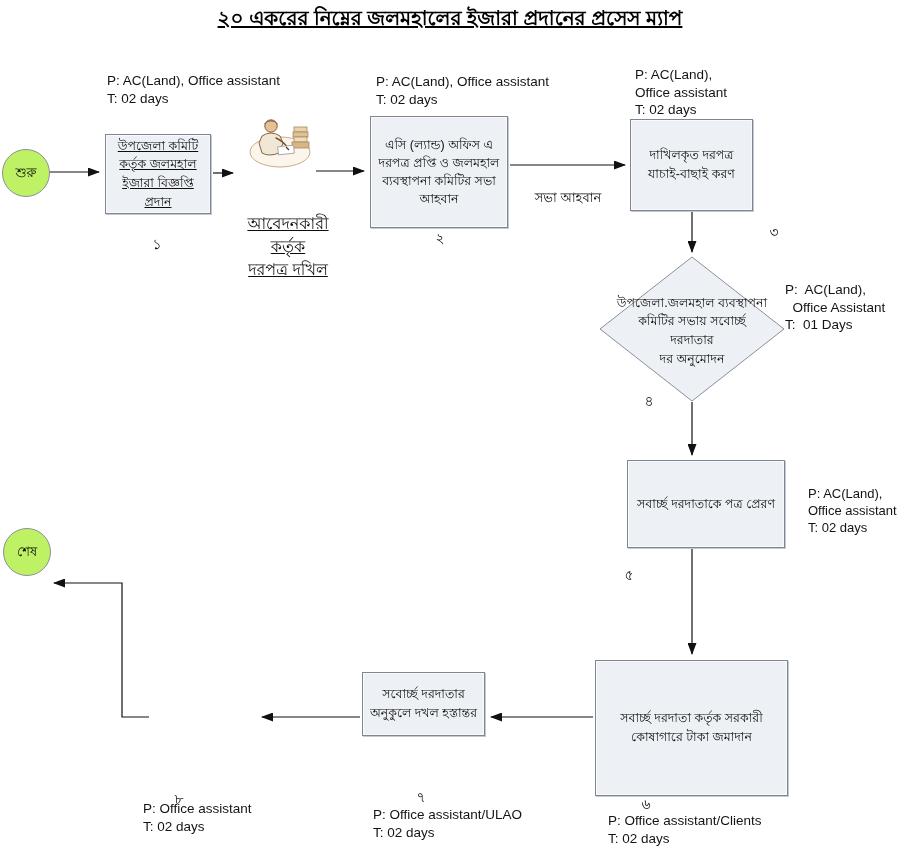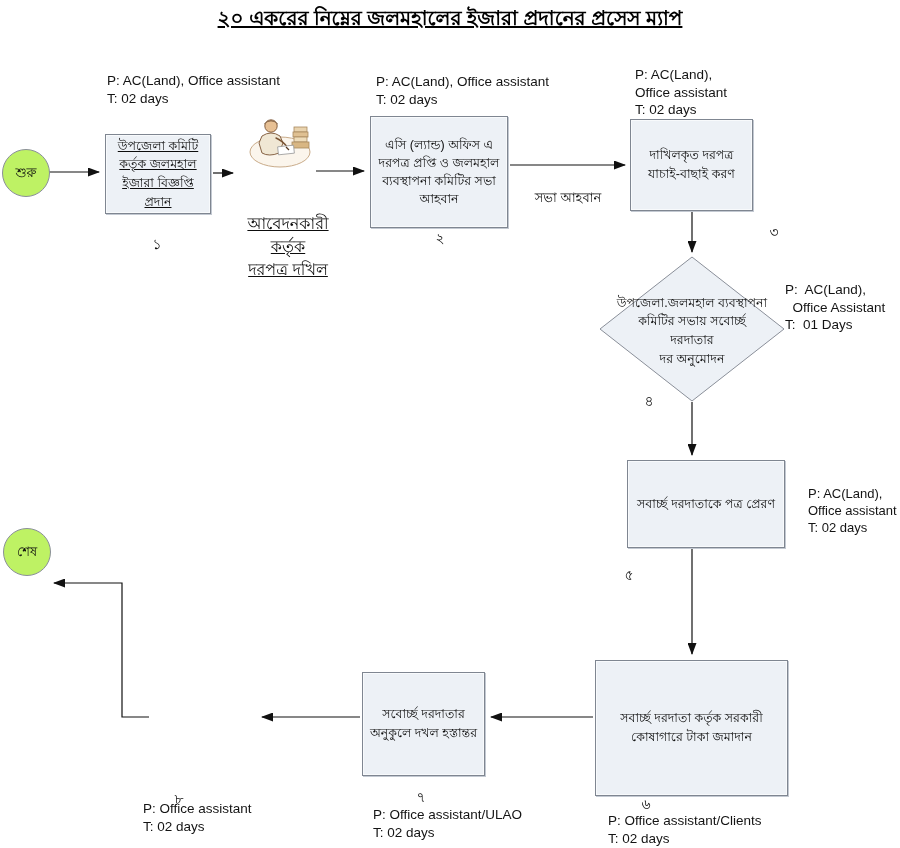--- a/index.html
+++ b/index.html
@@ -81,21 +81,21 @@
 আহবান</div>
   <div class="pbox" style="left:630px;top:119px;width:123px;height:92px;">দাখিলকৃত দরপত্র
 যাচাই-বাছাই করণ</div>
   <div class="dtext" style="left:597px;top:281px;width:190px;height:100px;">উপজেলা.জলমহাল ব্যবস্থাপনা
 কমিটির সভায় সবোর্চ্ছ
 দরদাতার
 দর অনুমোদন</div>
   <div class="pbox" style="left:612px;top:460px;width:158px;height:88px;margin-left:15px;">সবার্চ্ছ দরদাতাকে পত্র প্রেরণ</div>
   <div class="pbox" style="left:595px;top:660px;width:193px;height:136px;">সবার্চ্ছ দরদাতা কর্তৃক সরকারী
 কোষাগারে টাকা জমাদান</div>
-  <div class="pbox" style="left:362px;top:672px;width:123px;height:104px;">সবোর্চ্ছ দরদাতার
+  <div class="pbox" style="left:362px;top:672px;width:123px;height:64px;">সবোর্চ্ছ দরদাতার
 অনুকুলে দখল হস্তান্তর</div>
 
   <svg style="position:absolute;left:248px;top:114px;" width="68" height="56" viewBox="0 0 68 56" xmlns="http://www.w3.org/2000/svg">
     <ellipse cx="32" cy="38" rx="30" ry="15" fill="#fbf5ec" stroke="#c9ab89" stroke-width="1"></ellipse>
     <rect x="46" y="13" width="13" height="5" fill="#e9d3ae" stroke="#a8895f" stroke-width="0.8"></rect>
     <rect x="45" y="18" width="15" height="5" fill="#dfc092" stroke="#a8895f" stroke-width="0.8"></rect>
     <rect x="46" y="23" width="13" height="5" fill="#eedcba" stroke="#a8895f" stroke-width="0.8"></rect>
     <rect x="44" y="28" width="17" height="6" fill="#d8b683" stroke="#a8895f" stroke-width="0.8"></rect>
     <circle cx="23" cy="12" r="6.2" fill="#e7c094" stroke="#7a5434" stroke-width="0.9"></circle>
     <path d="M16.5,10 a6.8,5 0 0 1 13,0 l-1,-0.6 a6,4 0 0 0 -11,0 z" fill="#f6f4ee" stroke="#7a5434" stroke-width="0.7"></path>

